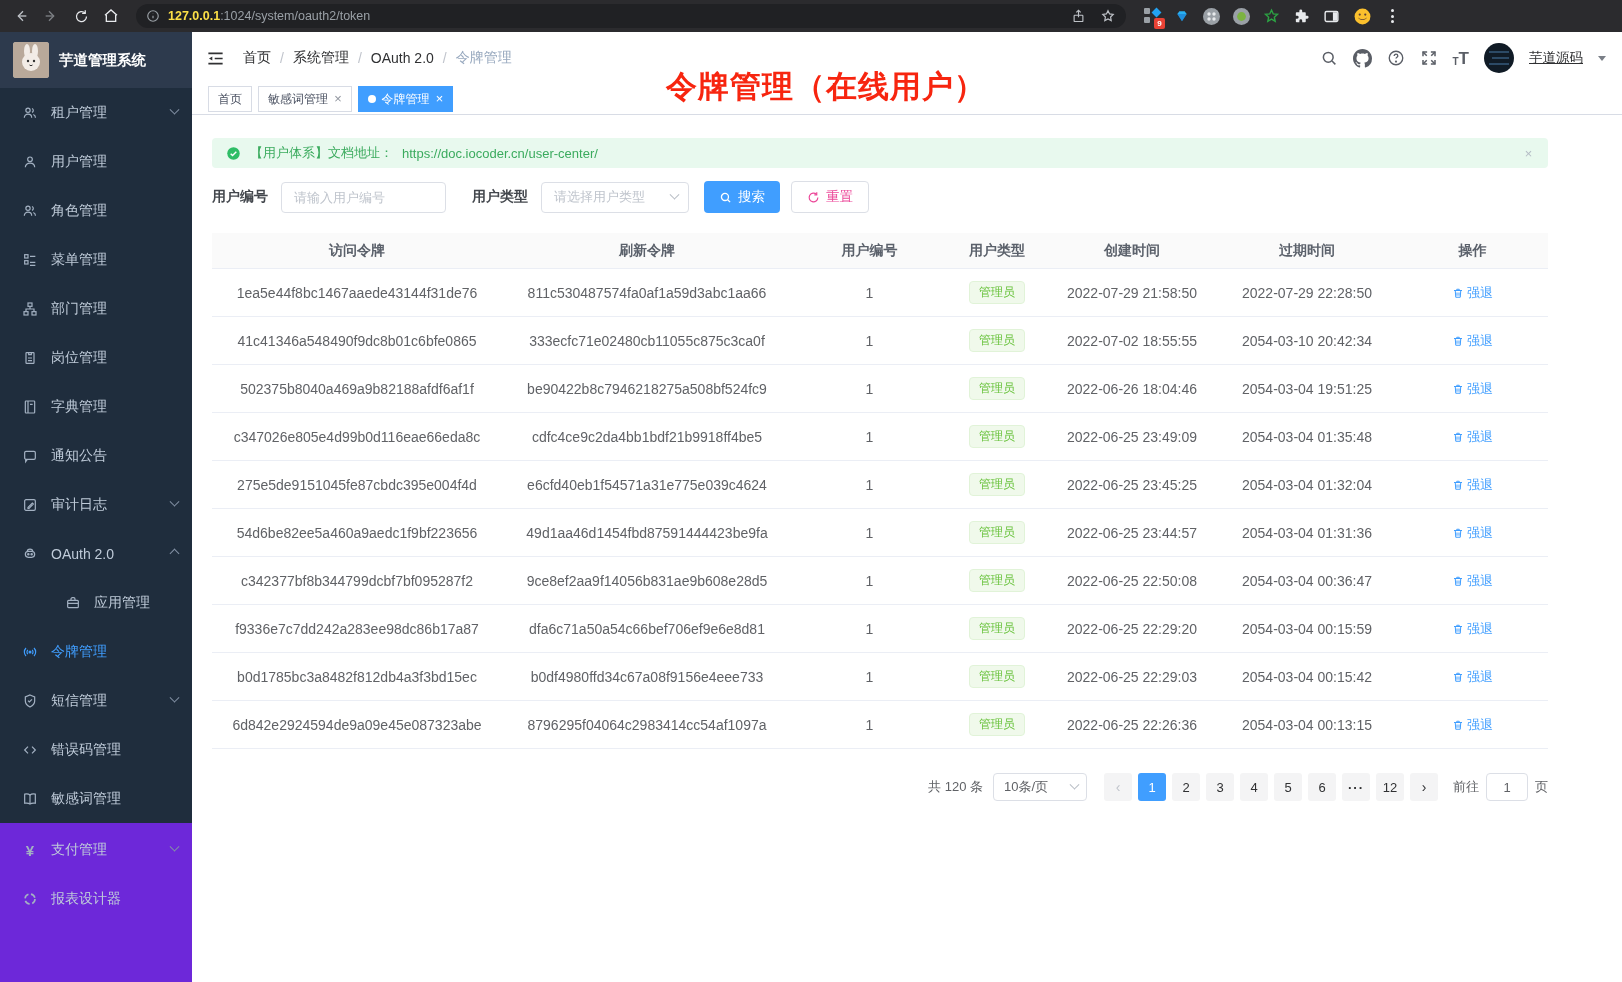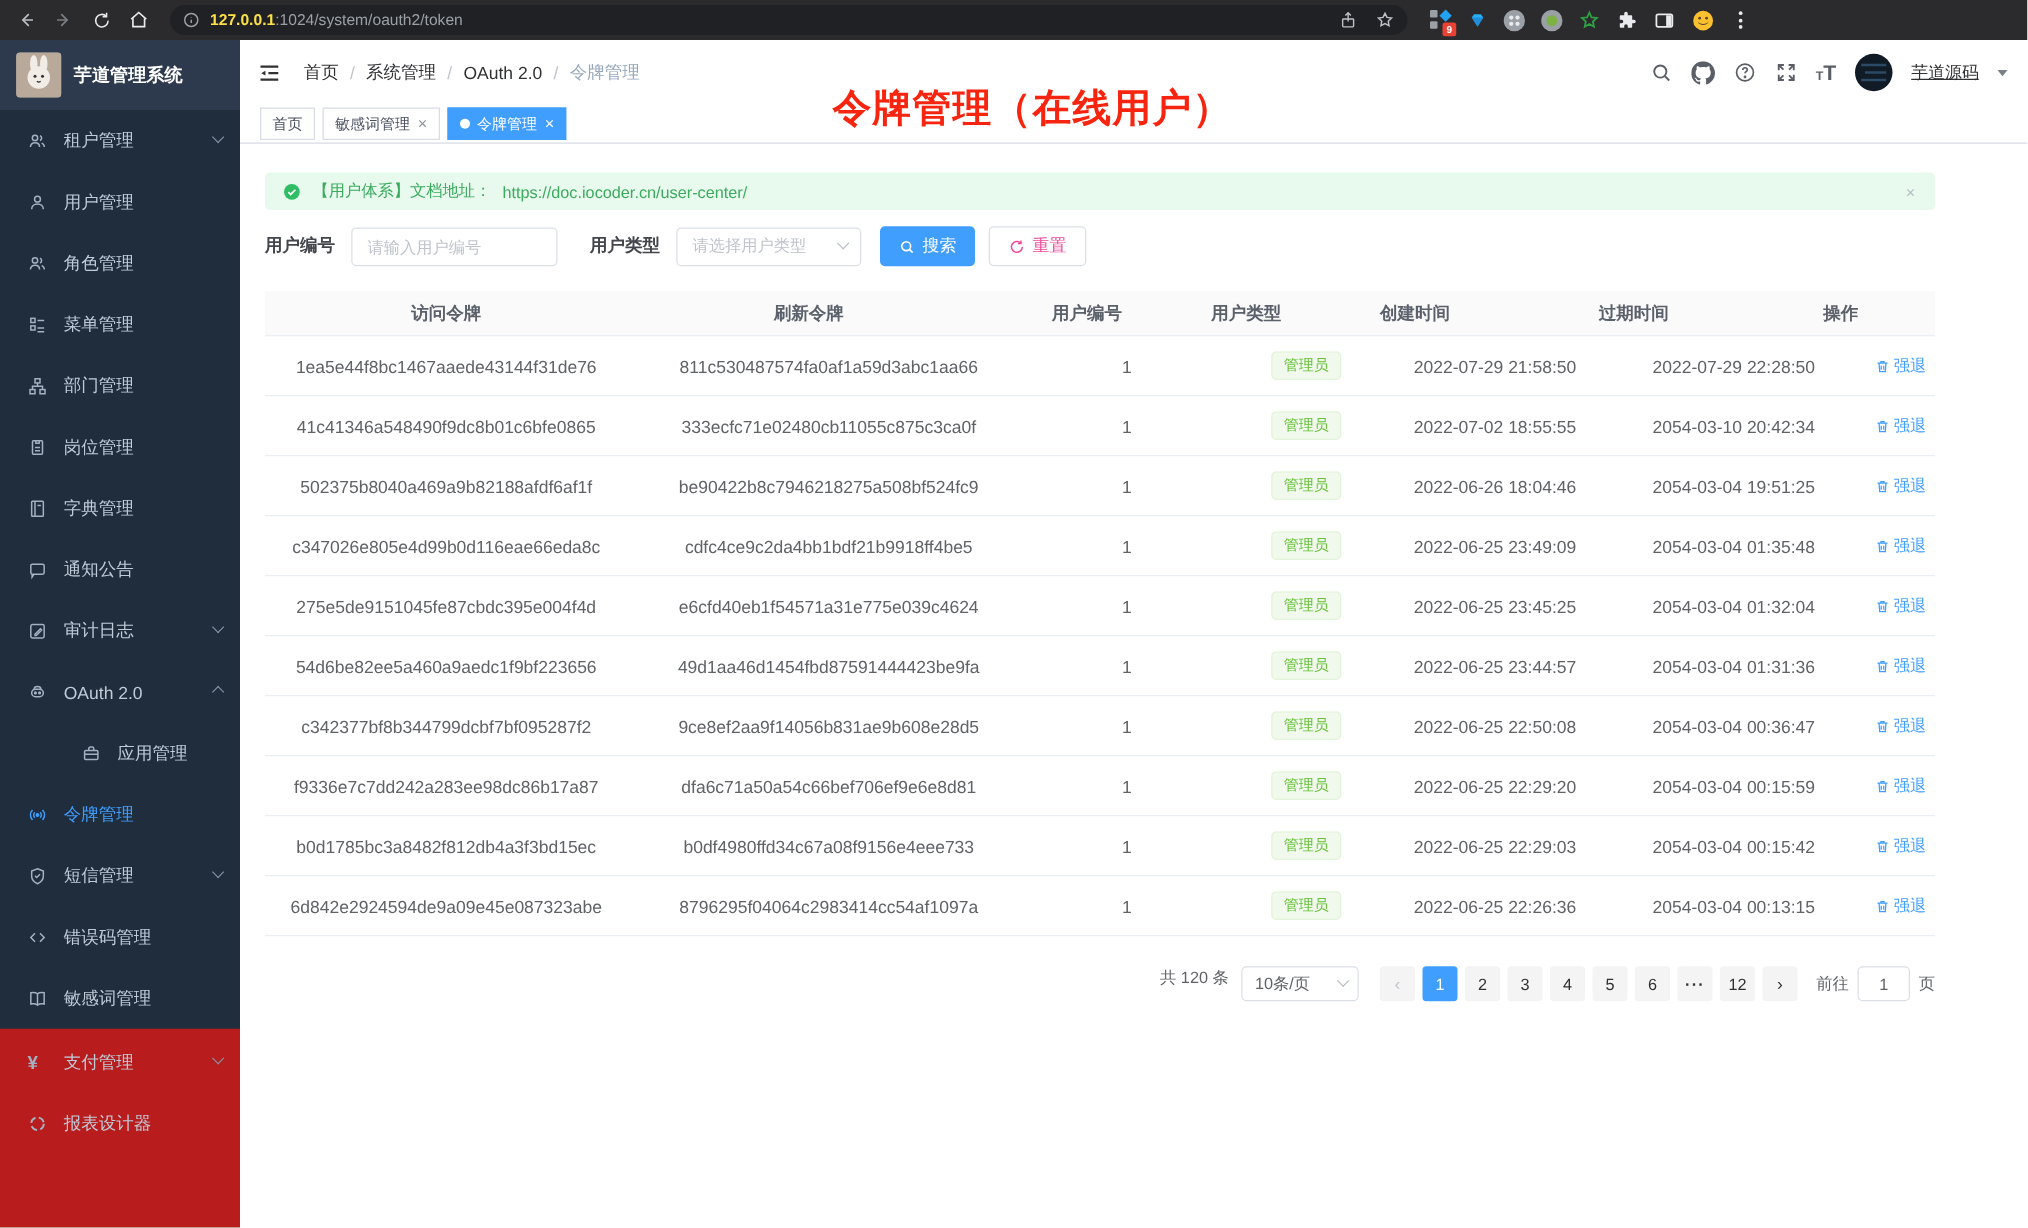--- a/index.html
+++ b/index.html
@@ -32,21 +32,21 @@
   .sidebar { width:192px; background:#1f2d3d; display:flex; flex-direction:column; flex:none; }
   .logo { height:56px; background:#2d3a4d; display:flex; align-items:center; gap:10px; padding:0 13px; color:#fff; font-weight:700; font-size:14.5px; flex:none; }
   .logo-img { width:36px; height:36px; border-radius:3px; background:#c9bdb2; overflow:hidden; flex:none; }
   .m-item { height:49px; display:flex; align-items:center; gap:13px; padding:0 14px 0 22px; color:#bfcbd9; font-size:14px; cursor:pointer; }
   .m-item .mi { width:16px; height:16px; color:#a3b1c2; flex:none; }
   .m-item.sub { padding-left:65px; }
   .m-item.active, .m-item.active .mi { color:#409eff; }
   .chev { width:7px; height:7px; border-right:1.4px solid #8391a5; border-bottom:1.4px solid #8391a5; margin-left:auto; flex:none; }
   .chev.down { transform:rotate(45deg) translate(-2px,-2px); }
   .chev.up { transform:rotate(-135deg); }
-  .menu-bottom { background:#b91c1c; flex:1; padding-top:2px; }
+  .menu-bottom { background:#6d28d9; flex:1; padding-top:2px;text-align:center; }
   .yen-ic::before { content:"¥"; font-size:15px; font-weight:700; }
 
   
   .main { flex:1; display:flex; flex-direction:column; background:#fff;border-radius:27px; }
   .navbar { height:52px; display:flex; align-items:center; padding:0 16px 0 14px; flex:none; }
   .crumbs { display:flex; align-items:center; gap:9px; margin-left:18px; color:#303133; font-size:14px; }
   .crumbs .sep { color:#c0c4cc; }
   .crumbs .last { color:#97a8be; }
   .nav-right { margin-left:auto; display:flex; align-items:center; gap:15px; color:#5a5e66; }
   .font-ic { display:flex; align-items:flex-end; color:#5a5e66; font-weight:700; }
@@ -80,27 +80,27 @@
   .sel .chev { border-color:#b7bcc4; margin:0; }
   .gap24 { width:26px; }
   .btn { height:32px; border-radius:4px; display:flex; align-items:center; gap:6px; font-size:13.5px; padding:0 15px; cursor:pointer; border:none; font-family:inherit; }
   .btn-primary { background:#409eff; color:#fff; margin-left:15px; }
   .btn-plain { background:#fff; border:1px solid #dcdfe6; color:#ec4899; margin-left:11px; }
 
   
   .tbl { width:1336px; margin-top:20px; font-size:14px; color:#606266; }
   .t-row { display:grid; grid-template-columns:290px 290px 155px 100px 170px 180px 1fr; align-items:center; }
   .t-head { height:36px; background:#fafafa; border-bottom:1px solid #ebeef5; font-weight:700; color:#5b616b; }
-  .t-body .t-row { height:48px; border-bottom:1px solid #ebeef5;gap:16px; }
+  .t-body .t-row { height:48px; border-bottom:1px solid #ebeef5; }
   .t-cell { text-align:center; overflow:hidden; white-space:nowrap; }
   .badge-success { display:inline-block; padding:2px 9px; font-size:12px; color:#67c23a; background:#f0f9eb; border:1px solid #e1f3d8; border-radius:4px; }
   .op-link { color:#409eff; display:inline-flex; align-items:center; gap:3px; font-size:13px; cursor:pointer; justify-content:center; }
 
   
-  .pager { width:1336px; margin-top:24px; display:flex; align-items:flex-start; justify-content:flex-end; font-size:13px; color:#606266; }
+  .pager { width:1336px; margin-top:24px; display:flex; align-items:center; justify-content:flex-end; font-size:13px; color:#606266; }
   .p-total { margin-right:10px; }
   .p-size { width:94px; height:28px; border:1px solid #dcdfe6; border-radius:4px; display:flex; align-items:center; justify-content:space-between; padding:0 8px 0 10px; margin-right:14px; cursor:pointer; }
   .p-size .chev { border-color:#b7bcc4; margin:0; }
   .p-btn { min-width:28px; height:28px; background:#f4f4f5; border-radius:3px; margin:0 3px; display:flex; align-items:center; justify-content:center; color:#303133; cursor:pointer; padding:0 4px; }
   .p-btn.active { background:#409eff; color:#fff; }
   .p-arrow { font-size:14px; }
   .p-btn.disabled { color:#c0c4cc; }
   .p-more::before { content:"···"; font-weight:700; letter-spacing:1px; }
   .p-goto { display:flex; align-items:center; gap:7px; margin-left:12px; }
   .p-goto input { width:42px; height:28px; border:1px solid #dcdfe6; border-radius:4px; text-align:center; font-size:13px; color:#606266; font-family:inherit; }

